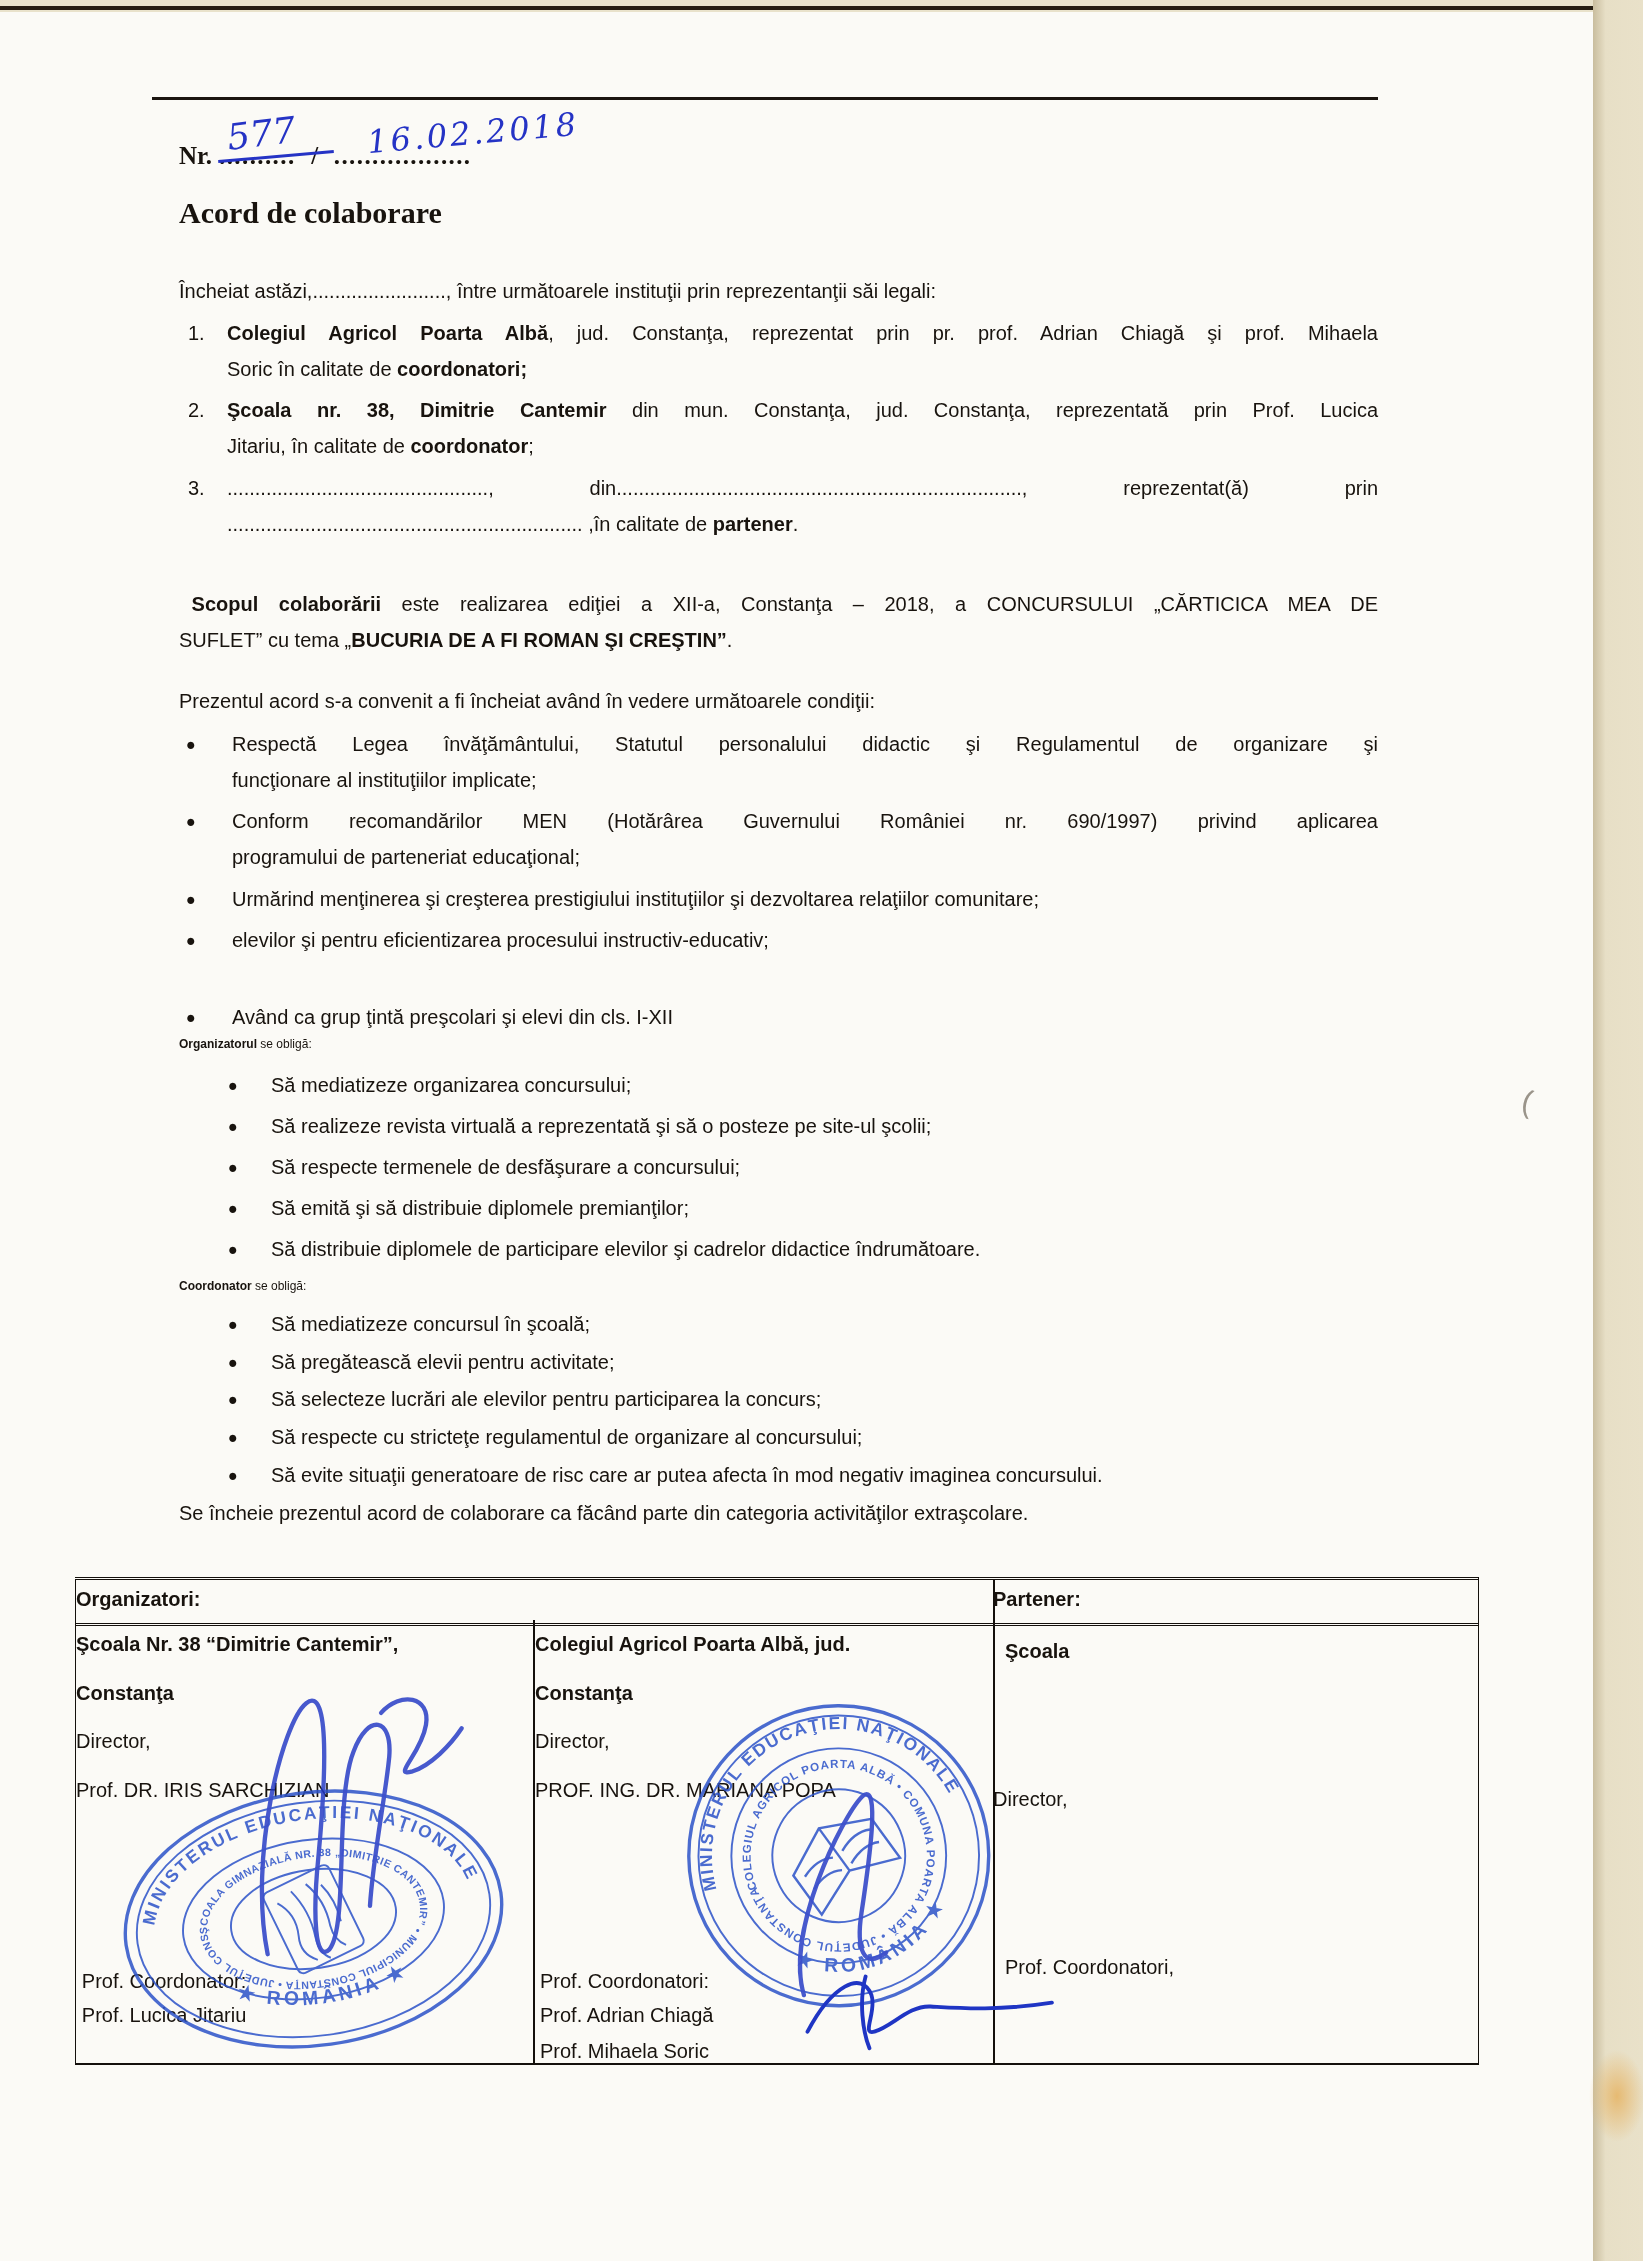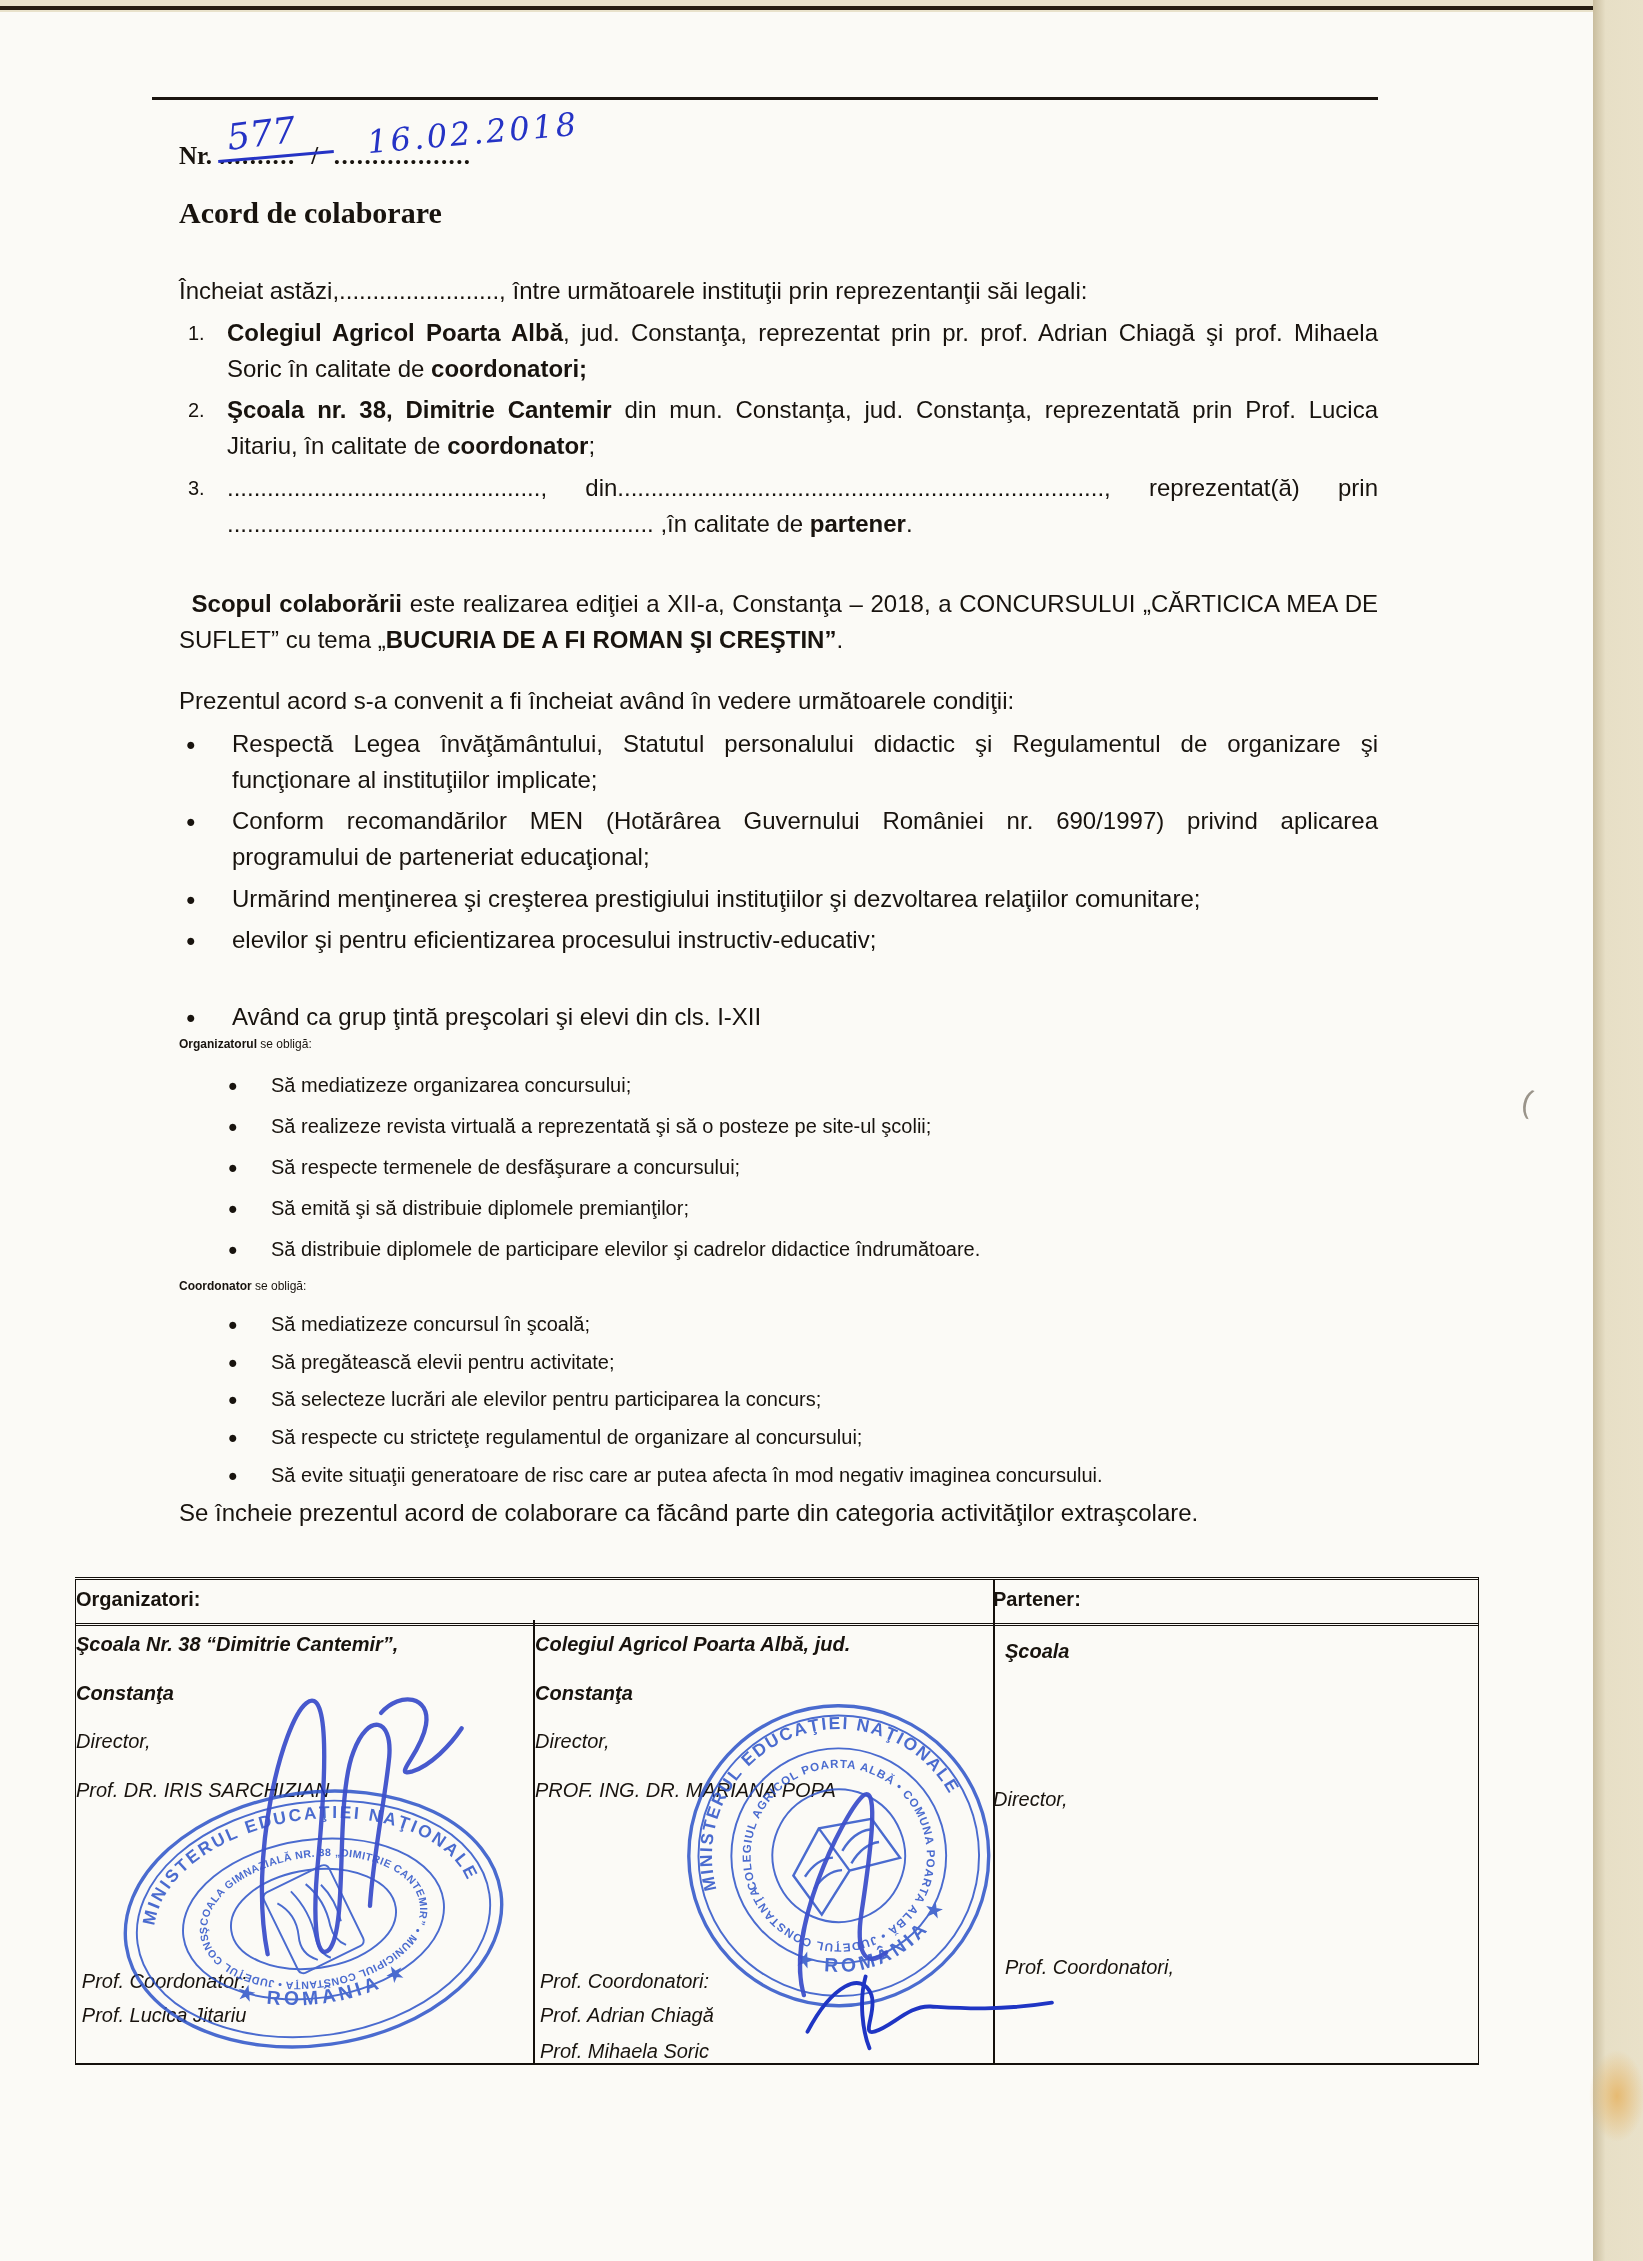--- a/index.html
+++ b/index.html
@@ -12,37 +12,37 @@
   #page{position:absolute;left:0;top:11.6px;width:1593px;height:2250px;background:#fbfaf6;}
   #page-edge{position:absolute;left:1593px;top:0;width:50px;height:2261px;
     background:linear-gradient(90deg,#c9bd9e 0,#e7dfc6 12.6px,#e9e1c9 100%);}
   #top-band{position:absolute;left:0;top:0;width:1643px;height:11.6px;background:#e9e2cb;}
   #top-line{position:absolute;left:0;top:5.8px;width:1643px;height:4.3px;background:#261d12;}
   #stain{position:absolute;left:1589px;top:2050px;width:56px;height:92px;border-radius:50%;
     background:radial-gradient(closest-side,rgba(230,182,105,.9),rgba(230,182,105,0));}
   .rule{background:#1b1510;height:3.4px}
   .serif{font-family:"Liberation Serif",serif}
   .b{font-weight:bold}
-  .line{font-size:24px;line-height:36px;height:36px}
+  .line{font-size:20px;line-height:36px;height:36px}
   .just{text-align:justify;text-align-last:justify}
   .hw{font-style:italic;color:#2533c5;font-family:"DejaVu Serif",serif;white-space:nowrap}
   .party{position:absolute;left:39px;width:1151px}
   .pnum{position:absolute;left:-39px;top:0;font-size:20px;line-height:36px}
   .cond{position:absolute;left:49px;width:1146px}
   .cdot{position:absolute;left:-46px;top:0;font-size:16.4px;line-height:36px}
   .oli{position:absolute;left:46px;width:1107px;font-size:20px;line-height:36px}
   .odot{position:absolute;left:-43px;top:0;font-size:16.4px;line-height:36px}
   .head42{font-size:12px;line-height:36px}
   
   #tbl{position:absolute;left:75px;top:1565px;width:1402px;height:403px}
   #thead{position:absolute;left:0;top:0;width:1402px;height:43px;
     border-top:3.4px double #14100c;border-bottom:3.4px double #14100c;
     border-left:1.9px solid #14100c;border-right:1.9px solid #14100c;}
   #tbody{position:absolute;left:0;top:43px;width:1402px;height:443px;
-    border-left:1.9px solid #14100c;border-right:1.9px solid #14100c;border-bottom:2.9px solid #14100c;font-style:italic;}
+    border-left:1.9px solid #14100c;border-right:1.9px solid #14100c;border-bottom:2.9px solid #14100c;}
   .vline{position:absolute;top:0;width:1.9px;background:#14100c;height:100%}
   .cellline{position:absolute;font-size:20px;line-height:29px;white-space:nowrap}
   .ctr{text-align:left}
   svg{overflow:visible}
   .stamp-ink{opacity:.86}
   .stamp-text{font-family:"Liberation Sans",sans-serif;font-weight:bold;fill:#2e54c9}
 </style>
 </head>
 <body>
 

